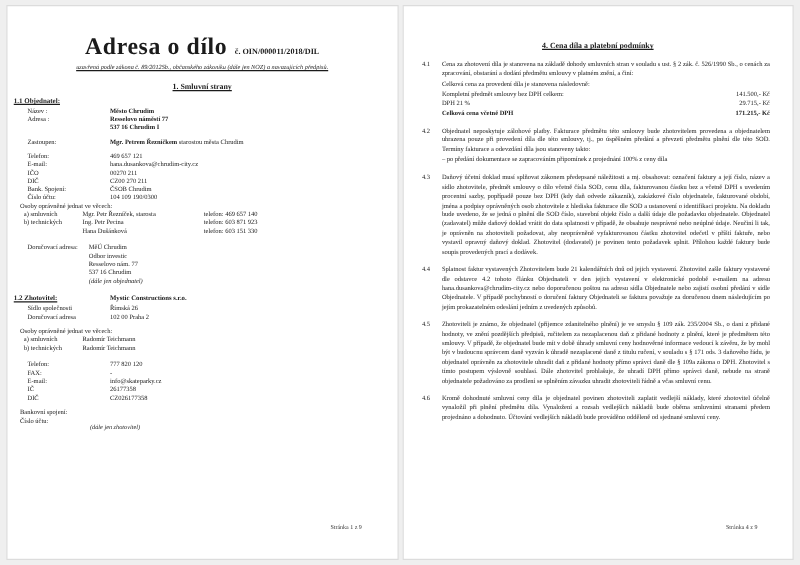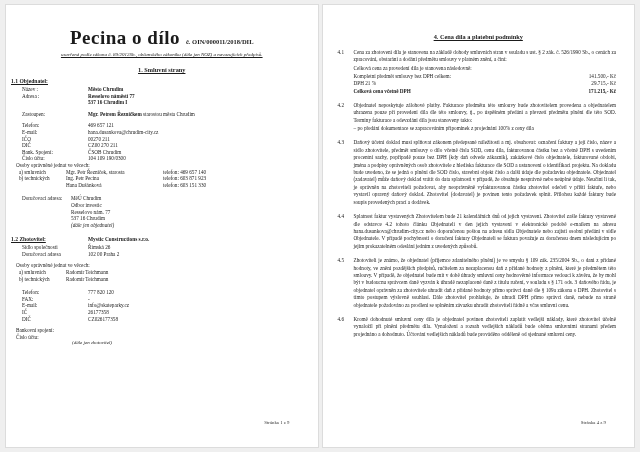--- a/index.html
+++ b/index.html
@@ -60,21 +60,21 @@
   .first-para { margin-top:9px; }
 </style>
 </head>
 <body>
 
 <div class="canvas">
 
   <div class="page p1">
 
     <div class="p1-head">
-      <span class="doc-title">Pecina o dílo</span><span class="doc-ref">č. OIN/000011/2018/DIL</span>
+      <span class="doc-title">Adresa o dílo</span><span class="doc-ref">č. OIN/000011/2018/DIL</span>
       <div class="doc-subtitle">uzavřená podle zákona č. 89/2012Sb., občanského zákoníku (dále jen NOZ) a navazujících předpisů.</div>
     </div>
 
     <div class="sec1-heading">1. Smluvní strany</div>
 
     <div class="sub-heading mt5">1.1 Objednatel:</div>
 
     <div class="row mt2">
       <span class="lbl">Název :</span>
       <span class="val b">Město Chrudim</span>

